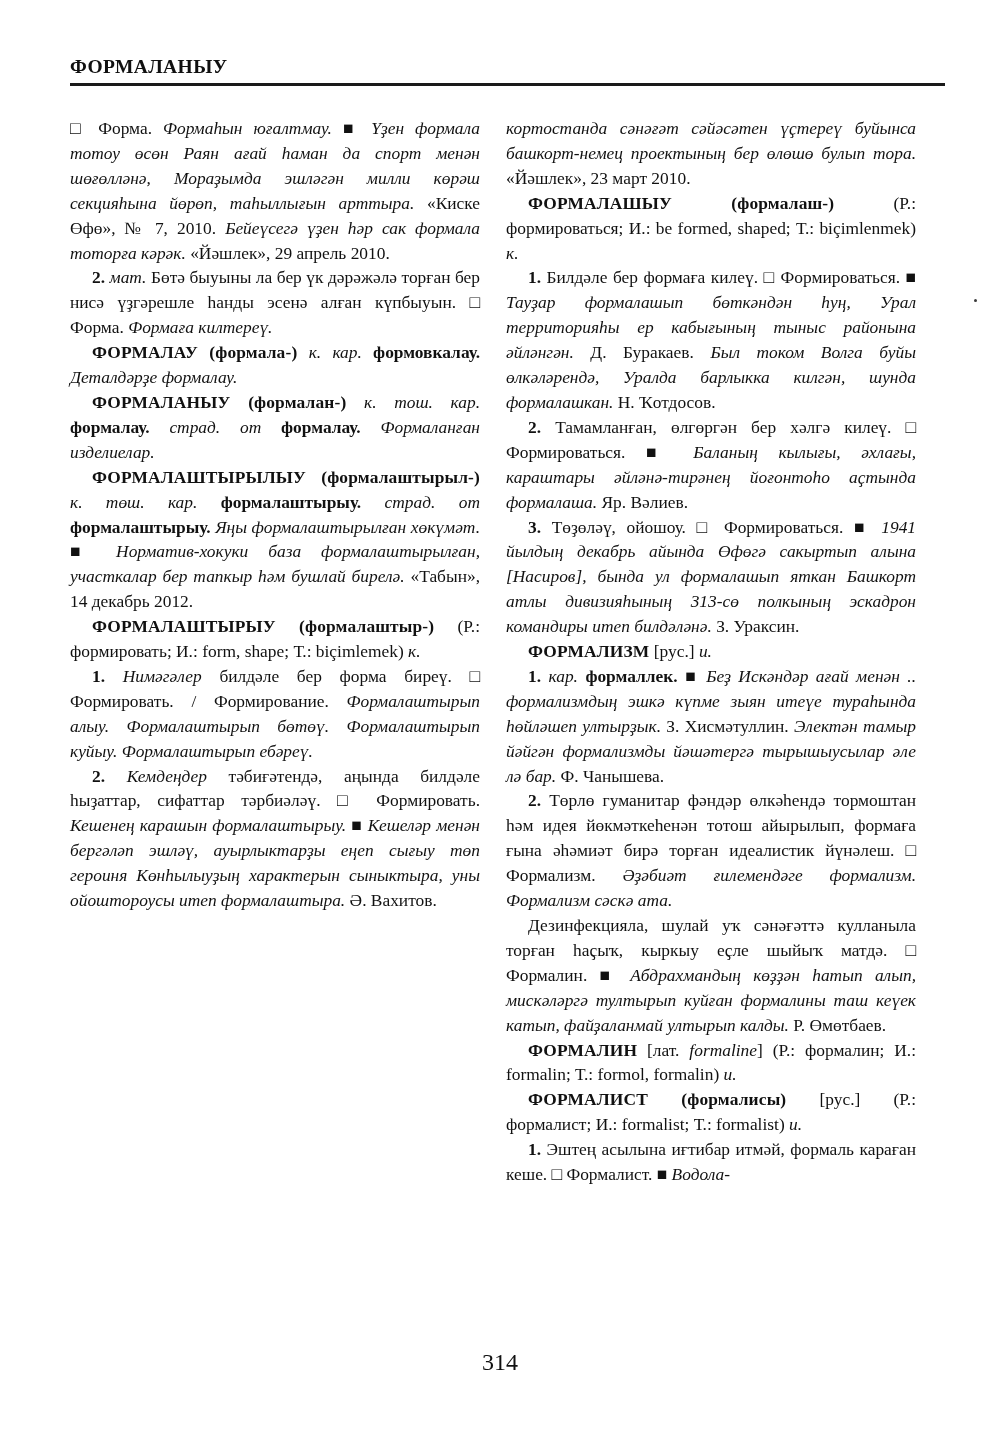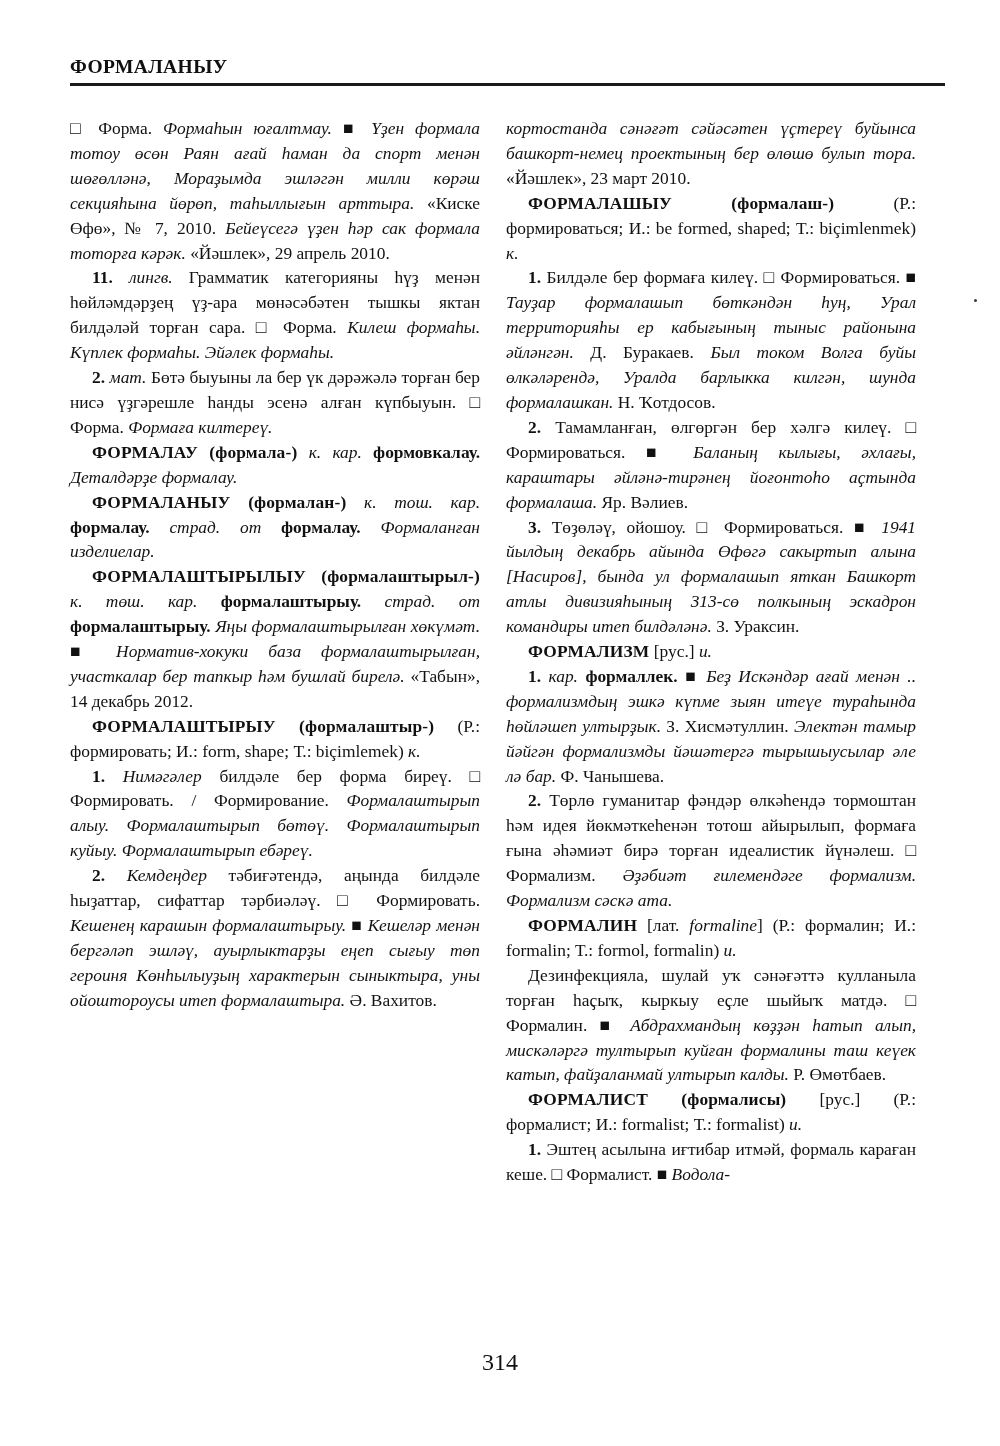--- a/index.html
+++ b/index.html
@@ -104,40 +104,39 @@
   <div class="runhead-wrap">
     <div class="runhead">ФОРМАЛАНЫУ</div>
     <div class="rule"></div>
   </div>
 
   <div class="speck"></div>
 
   <div class="columns">
     <div class="col" id="col-left">
         <p class="entry cont"><span>□ </span><span>Форма. </span><span class="it">Формаһын юғалтмау.</span><span> ■ </span><span class="it">Үҙен формала тотоу өсөн Раян ағай һаман да спорт менән шөғөлләнә, Мораҙымда эшләгән милли көрәш секцияһына йөрөп, таһыллығын арттыра.</span><span> «Киске Өфө», № 7, 2010. </span><span class="it">Бейеүсегә үҙен һәр сак формала тоторға кәрәк.</span><span> «Йәшлек», 29 апрель 2010.</span></p>
-        <p class="entry indent"><span class="bold">11. </span><span class="it">лингв.</span><span> Грамматик категорияны һүҙ менән һөйләмдәрҙең үҙ-ара мөнәсәбәтен тышкы яктан билдәләй торған сара. □ Форма. </span><span class="it">Килеш формаһы. Күплек формаһы. Эйәлек формаһы.</span></p>
         <p class="entry indent"><span class="bold">2. </span><span class="it">мат.</span><span> Бөтә быуыны ла бер үк дәрәжәлә торған бер нисә үҙгәрешле һанды эсенә алған күпбыуын. □ Форма. </span><span class="it">Формаға килтереү.</span></p>
         <p class="entry indent"><span class="hw">ФОРМАЛАУ (формала-)</span><span class="it"> к. кар. </span><span class="bold">формовкалау.</span><span class="it"> Деталдәрҙе формалау.</span></p>
         <p class="entry indent"><span class="hw">ФОРМАЛАНЫУ (формалан-)</span><span class="it"> к. тош. кар. </span><span class="bold">формалау.</span><span class="it"> страд. от </span><span class="bold">формалау.</span><span class="it"> Формаланған изделиелар.</span></p>
         <p class="entry indent"><span class="hw">ФОРМАЛАШТЫРЫЛЫУ (формалаштырыл-)</span><span class="it"> к. төш. кар. </span><span class="bold">формалаштырыу.</span><span class="it"> страд. от </span><span class="bold">формалаштырыу.</span><span class="it"> Яңы формалаштырылған хөкүмәт.</span><span> ■ </span><span class="it">Норматив-хокуки база формалаштырылған, участкалар бер тапкыр һәм бушлай бирелә.</span><span> «Табын», 14 декабрь 2012.</span></p>
         <p class="entry indent"><span class="hw">ФОРМАЛАШТЫРЫУ (формалаштыр-)</span><span> (Р.: формировать; И.: form, shape; Т.: biçimlemek) </span><span class="it">к.</span></p>
         <p class="entry indent"><span class="bold">1. </span><span class="it">Нимәгәлер</span><span> билдәле бер форма биреү. □ Формировать. / Формирование. </span><span class="it">Формалаштырып алыу. Формалаштырып бөтөү. Формалаштырып куйыу. Формалаштырып ебәреү.</span></p>
         <p class="entry indent"><span class="bold">2. </span><span class="it">Кемдеңдер</span><span> тәбиғәтендә, аңында билдәле һыҙаттар, сифаттар тәрбиәләү. □ Формировать. </span><span class="it">Кешенең карашын формалаштырыу.</span><span> ■ </span><span class="it">Кешеләр менән бергәләп эшләү, ауырлыктарҙы еңеп сығыу төп героиня Көнһылыуҙың характерын сыныктыра, уны ойоштороусы итеп формалаштыра.</span><span> Ә. Вахитов.</span></p>
       </div>
     <div class="col" id="col-right">
         <p class="entry cont"><span class="it">кортостанда сәнәғәт сәйәсәтен үҫтереү буйынса башкорт-немец проектының бер өлөшө булып тора.</span><span> «Йәшлек», 23 март 2010.</span></p>
         <p class="entry indent"><span class="hw">ФОРМАЛАШЫУ (формалаш-)</span><span> (Р.: формироваться; И.: be formed, shaped; Т.: biçimlenmek) </span><span class="it">к.</span></p>
         <p class="entry indent"><span class="bold">1. </span><span>Билдәле бер формаға килеү. □ Формироваться. </span><span>■ </span><span class="it">Тауҙар формалашып бөткәндән һуң, Урал территорияһы ер кабығының тыныс районына әйләнгән.</span><span> Д. Буракаев. </span><span class="it">Был током Волга буйы өлкәләрендә, Уралда барлыкка килгән, шунда формалашкан.</span><span> Н. Ҡотдосов.</span></p>
         <p class="entry indent"><span class="bold">2. </span><span>Тамамланған, өлгөргән бер хәлгә килеү. □ Формироваться. ■ </span><span class="it">Баланың кылығы, әхлағы, караштары әйләнә-тирәнең йоғонтоһо аҫтында формалаша.</span><span> Яр. Вәлиев.</span></p>
         <p class="entry indent"><span class="bold">3. </span><span>Төҙөләү, ойошоу. □ Формироваться.</span><span> ■ </span><span class="it">1941 йылдың декабрь айында Өфөгә сакыртып алына [Насиров], бында ул формалашып яткан Башкорт атлы дивизияһының 313-сө полкының эскадрон командиры итеп билдәләнә.</span><span> З. Ураксин.</span></p>
         <p class="entry indent"><span class="hw">ФОРМАЛИЗМ</span><span> [рус.] </span><span class="it">и.</span></p>
         <p class="entry indent"><span class="bold">1. </span><span class="it">кар. </span><span class="bold">формаллек.</span><span> ■ </span><span class="it">Беҙ Искәндәр ағай менән .. формализмдың эшкә күпме зыян итеүе тураһында һөйләшеп ултырҙык.</span><span> З. Хисмәтуллин. </span><span class="it">Электән тамыр йәйгән формализмды йәшәтергә тырышыусылар әле лә бар.</span><span> Ф. Чанышева.</span></p>
         <p class="entry indent"><span class="bold">2. </span><span>Төрлө гуманитар фәндәр өлкәһендә тормоштан һәм идея йөкмәткеһенән тотош айырылып, формаға ғына әһәмиәт бирә торған идеалистик йүнәлеш. □ Формализм. </span><span class="it">Әҙәбиәт ғилемендәге формализм. Формализм сәскә ата.</span></p>
+        <p class="entry indent"><span>Дезинфекцияла, шулай уҡ сәнәғәттә кулланыла торған һаҫыҡ, кыркыу еҫле шыйыҡ матдә. □ Формалин. ■ </span><span class="it">Абдрахмандың көҙҙән һатып алып, мискәләргә тултырып куйған формалины таш кеүек катып, файҙаланмай ултырып калды.</span><span> Р. Өмөтбаев.</span></p>
         <p class="entry indent"><span class="hw">ФОРМАЛИН</span><span> [лат. </span><span class="it">formaline</span><span>] (Р.: формалин; И.: formalin; Т.: formol, formalin) </span><span class="it">и.</span></p>
-        <p class="entry indent"><span>Дезинфекцияла, шулай уҡ сәнәғәттә кулланыла торған һаҫыҡ, кыркыу еҫле шыйыҡ матдә. □ Формалин. ■ </span><span class="it">Абдрахмандың көҙҙән һатып алып, мискәләргә тултырып куйған формалины таш кеүек катып, файҙаланмай ултырып калды.</span><span> Р. Өмөтбаев.</span></p>
         <p class="entry indent"><span class="hw">ФОРМАЛИСТ (формалисы)</span><span> [рус.] (Р.: формалист; И.: formalist; Т.: formalist) </span><span class="it">и.</span></p>
         <p class="entry indent"><span class="bold">1. </span><span>Эштең асылына иғтибар итмәй, формаль караған кеше. □ Формалист. ■ </span><span class="it">Водола-</span></p>
       </div>
   </div>
 
   <div class="folio">314</div>
 
 </div>
 
 </body></html>

